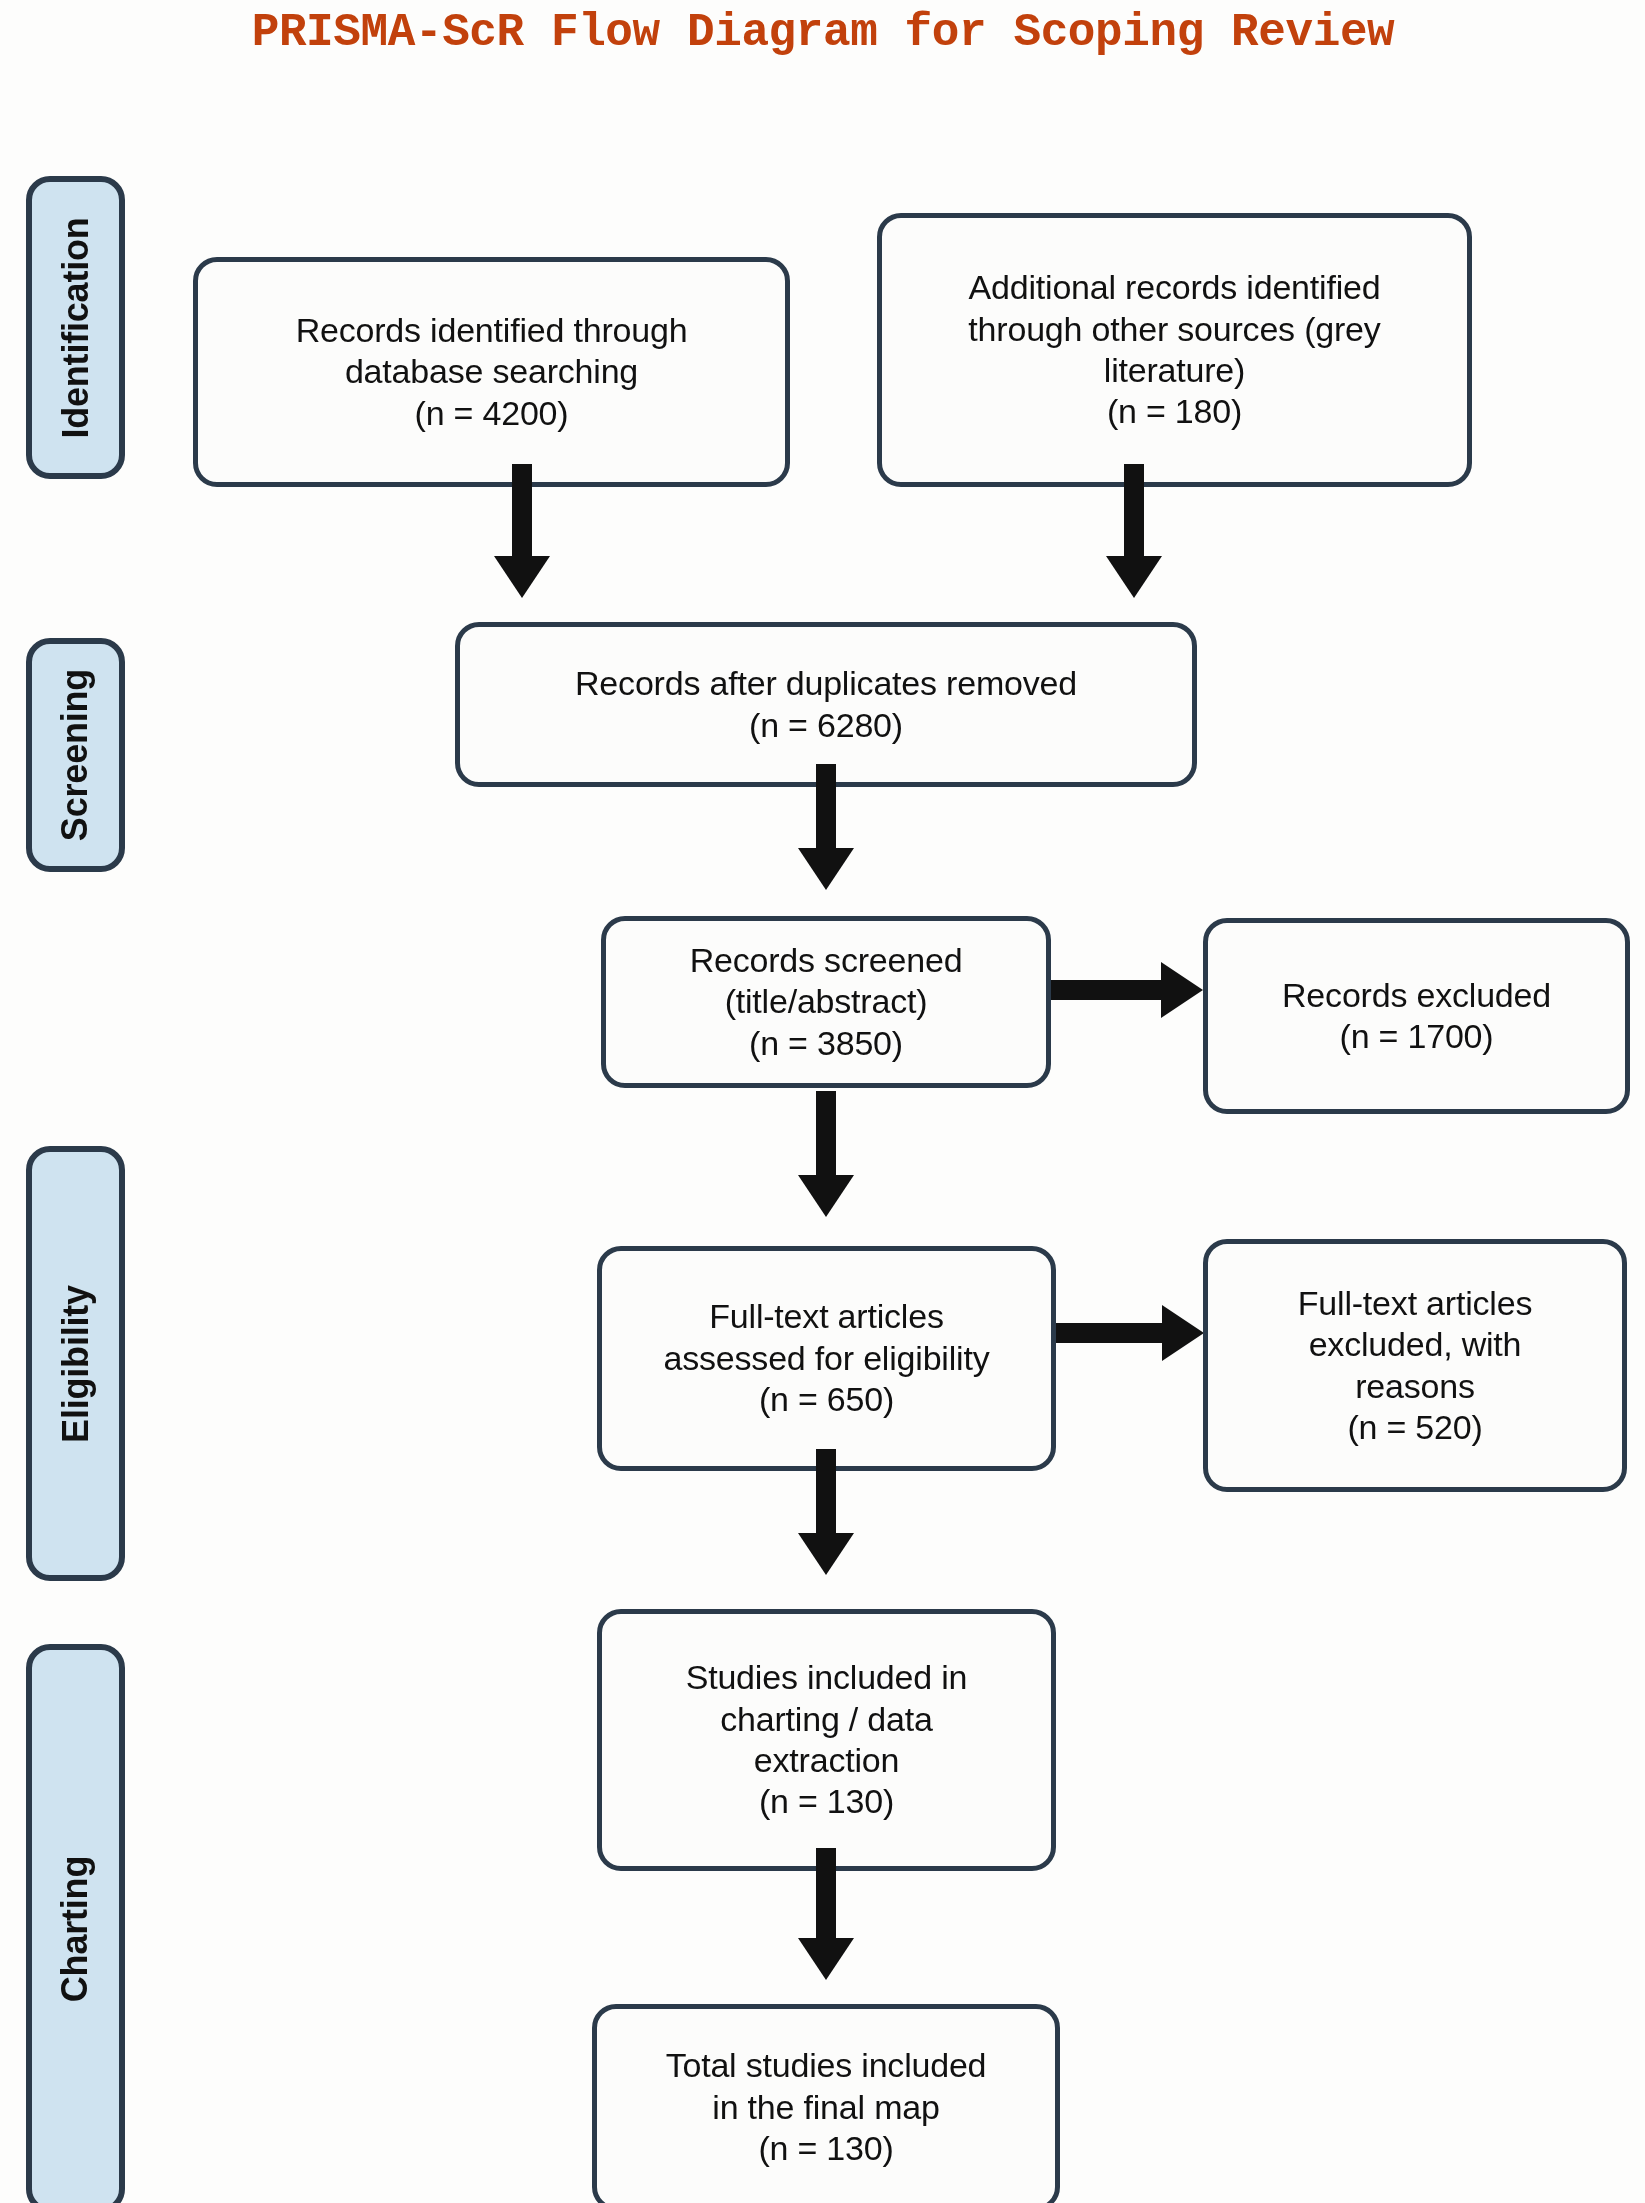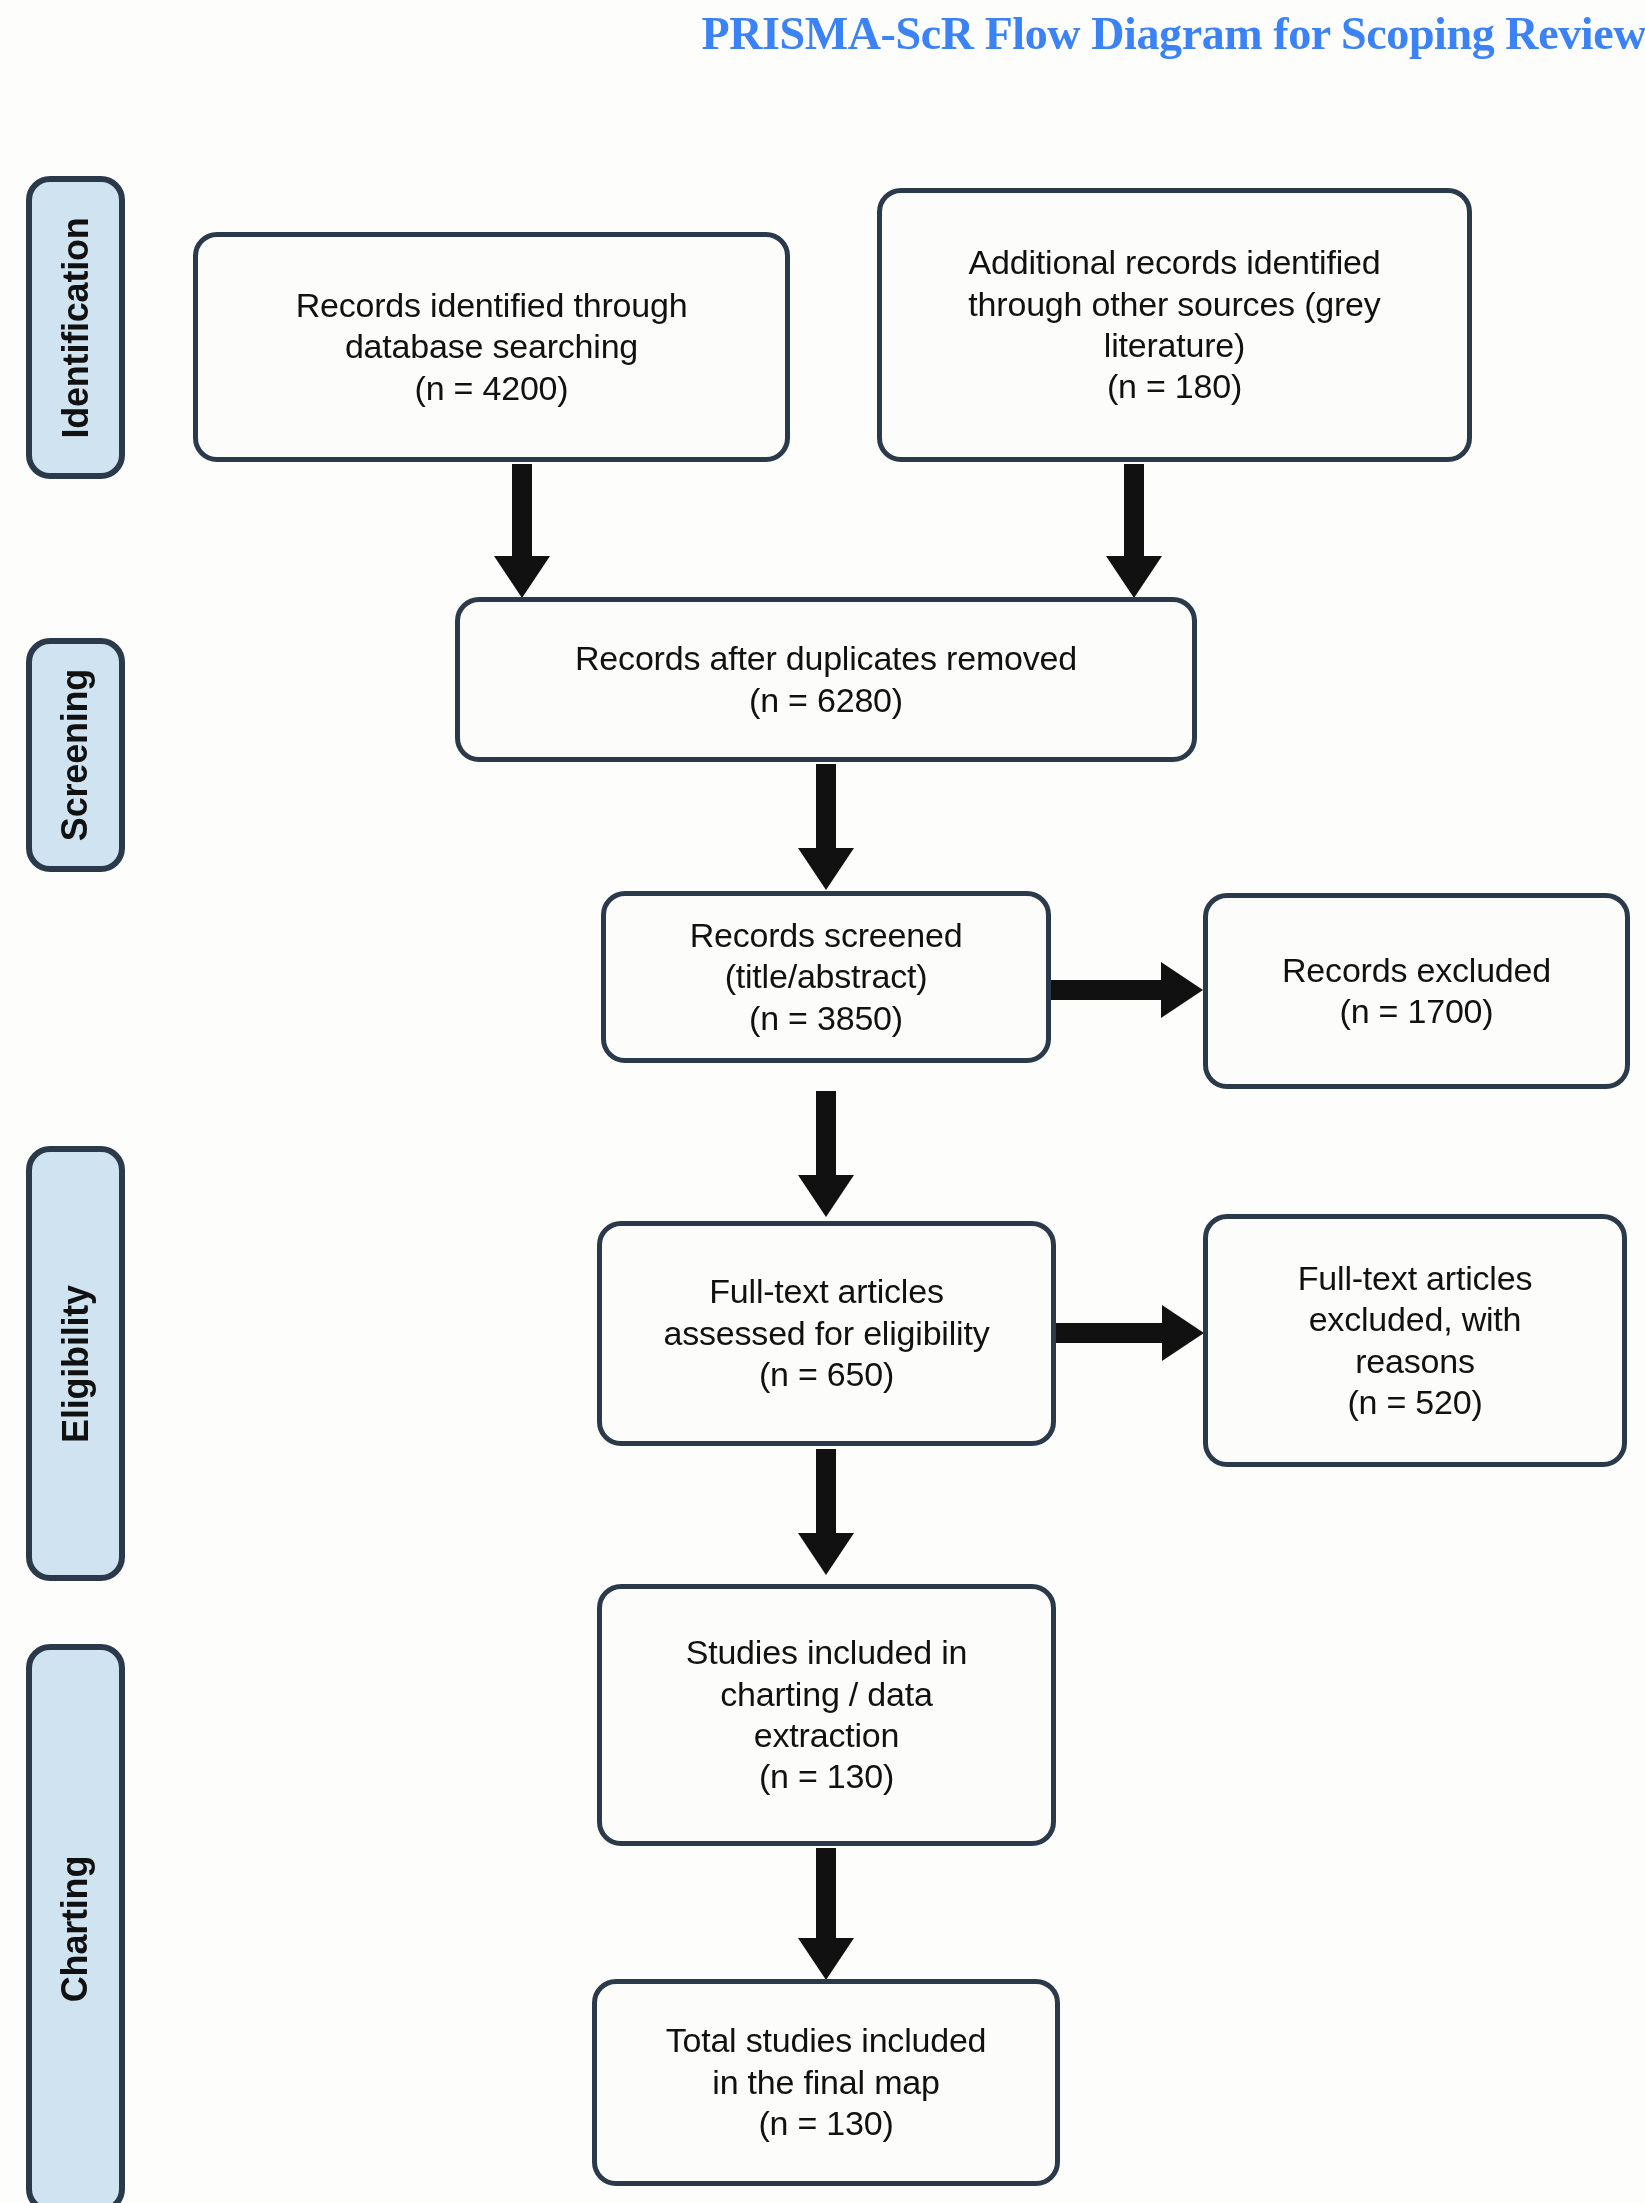--- a/index.html
+++ b/index.html
@@ -21,26 +21,26 @@
     width: 1646px;
     height: 2204px;
   }
 
   
   .diagram-title {
     position: absolute;
     left: 0;
     top: 7.3px;
     width: 1646px;
-    text-align: right;
+    text-align: center;
     font-size: 46px;
     font-weight: bold;
-    color: #3b82f6;
+    color: #c2410c;
     letter-spacing: -0.4px;
-    font-family: Liberation Serif, serif;
+    font-family: Liberation Mono, monospace;
   }
 
   
   .phase-bar {
     position: absolute;
     background: #cfe3f0;
     border: 6.4px solid #2b3a4a;
     border-radius: 24px;
     box-sizing: border-box;
     display: flex;
@@ -62,20 +62,21 @@
     position: absolute;
     background: #fcfcfb;
     border: 5.5px solid #2b3a4a;
     border-radius: 24px;
     box-sizing: border-box;
     display: flex;
     align-items: center;
     justify-content: center;
     text-align: center;
     padding: 5.5px 13px;
+    margin-top: 25px;
   }
   .flow-text {
     font-size: 34px;
     line-height: 1.22;
     color: #111111;
     font-family: "Liberation Sans", sans-serif;
     white-space: pre-line;
     letter-spacing: -0.2px;
   }
 

